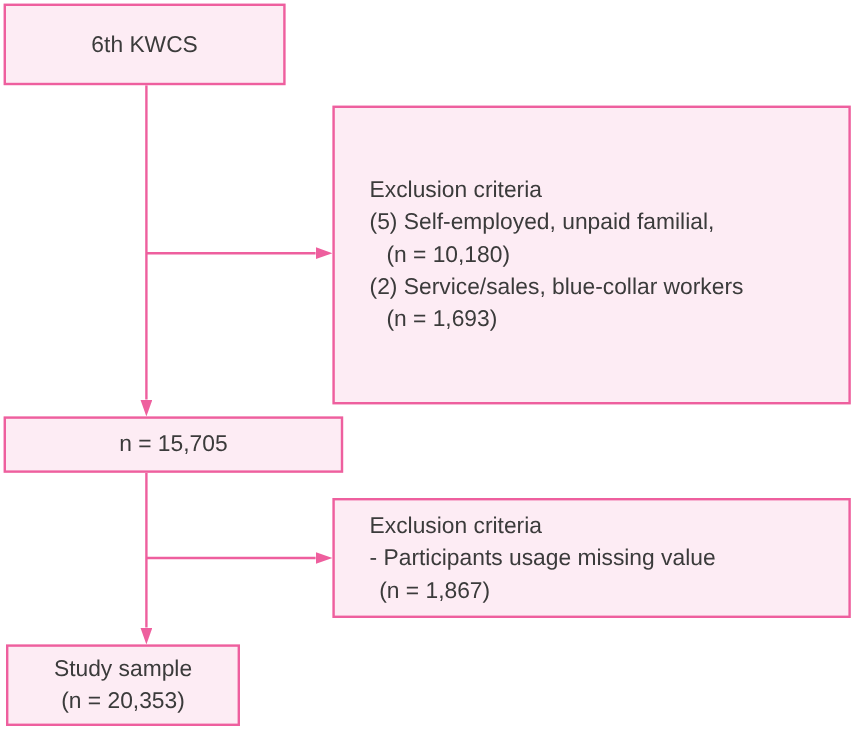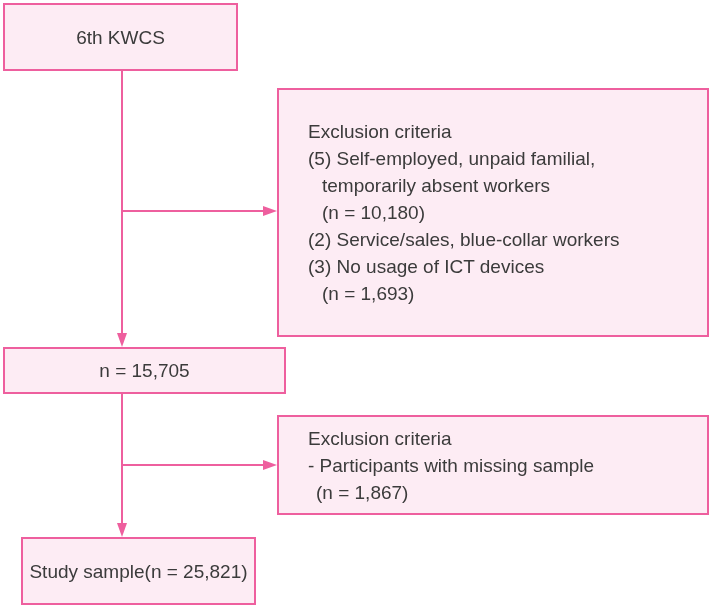--- a/index.html
+++ b/index.html
@@ -39,37 +39,37 @@
   .box{
     position:absolute;
     background:var(--box_fill);
     border:2px solid var(--box_border);
     color:var(--text);
     font-size:19px;
     line-height:27px;
   }
   .box.centered{
     display:flex;
-    flex-direction:row;
+    flex-direction:column;
     align-items:center;
     justify-content:center;
     text-align:center;
   }
   .box.left-text{
     display:flex;
     flex-direction:column;
     justify-content:center;
     text-align:left;
     padding:14px 14px 14px 29px;
   }
   .box-source   {left:3px;  top:3px;   width:235px; height:68px;}
   .box-excl1    {left:277px;top:88px;  width:432px; height:249px;}
   .box-interim  {left:3px;  top:347px; width:283px; height:47px;}
   .box-excl2    {left:277px;top:415px; width:432px; height:100px;}
-  .box-final    {left:21px;  top:537px; width:235px; height:68px;}
+  .box-final    {left:5px;  top:537px; width:195px; height:68px;}
   .line{display:block;}
   .indent{padding-left:14px;}
   .indent-sm{padding-left:8px;}
 </style>
 </head>
 <body>
 
 <div class="canvas">
 
   <svg class="connectors" viewBox="0 0 713 611" xmlns="http://www.w3.org/2000/svg">
@@ -84,35 +84,33 @@
     <path class="conn" d="M122,465 L263,465" marker-end="url(#arrow)"></path>
   </svg>
 
   <div class="box centered box-source">
     <span class="line">6th KWCS</span>
   </div>
 
   <div class="box left-text box-excl1">
     <span class="line">Exclusion criteria</span>
     <span class="line">(5) Self-employed, unpaid familial,</span>
-    <span class="line indent">temporarily absent workers</span>
     <span class="line indent">(n = 10,180)</span>
     <span class="line">(2) Service/sales, blue-collar workers</span>
-    <span class="line">(3) No usage of ICT devices</span>
     <span class="line indent">(n = 1,693)</span>
   </div>
 
   <div class="box centered box-interim">
     <span class="line">n = 15,705</span>
   </div>
 
   <div class="box left-text box-excl2">
     <span class="line">Exclusion criteria</span>
-    <span class="line">- Participants with missing sample</span>
+    <span class="line">- Participants usage missing value</span>
     <span class="line indent-sm">(n = 1,867)</span>
   </div>
 
   <div class="box centered box-final">
     <span class="line">Study sample</span>
-    <span class="line">(n = 25,821)</span>
+    <span class="line">(n = 20,353)</span>
   </div>
 
 </div>
 
 </body></html>

